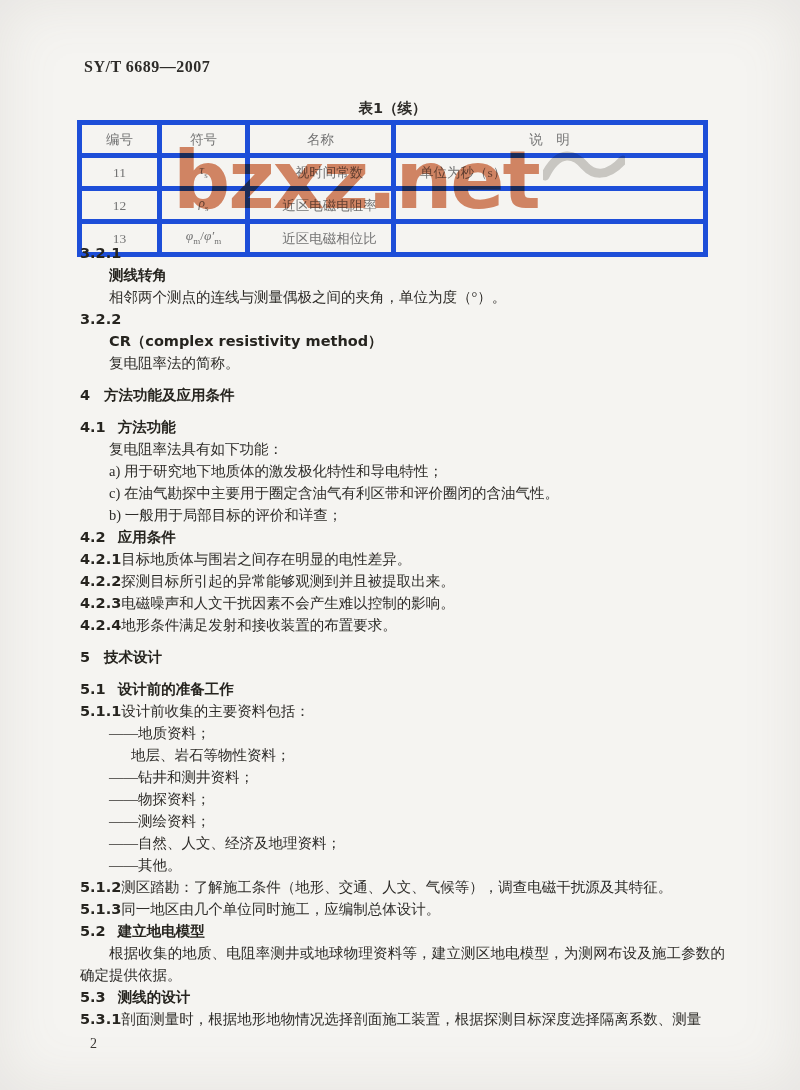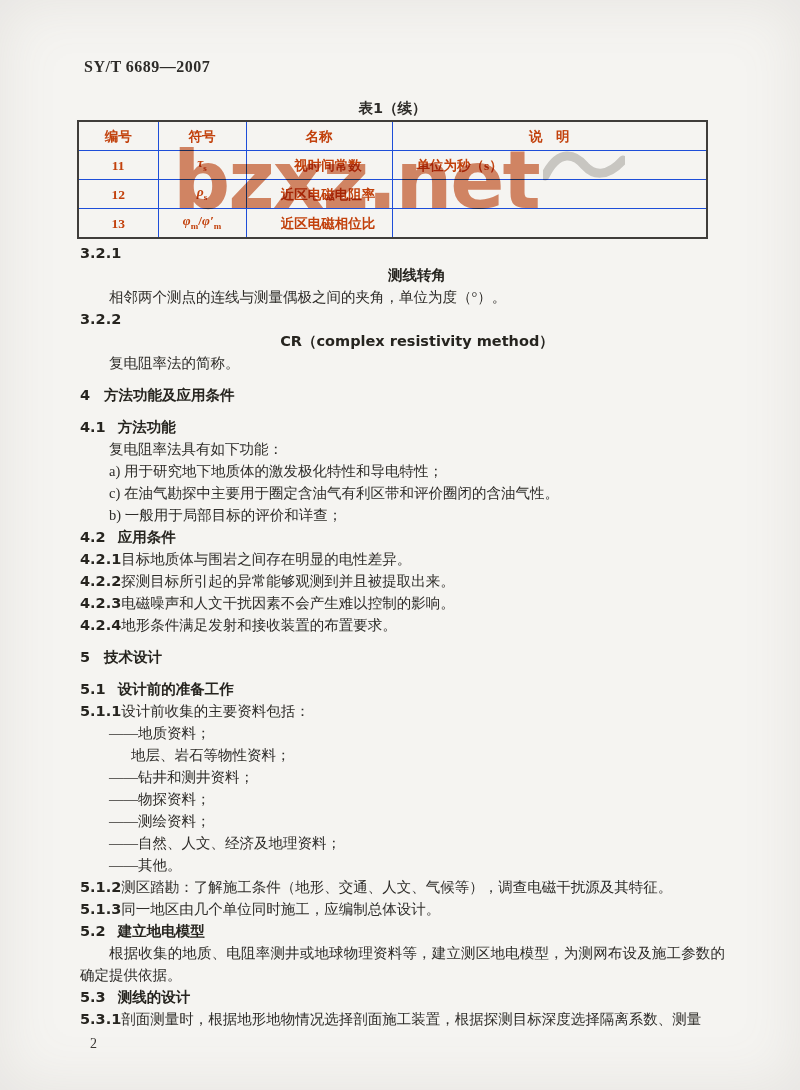--- a/index.html
+++ b/index.html
@@ -17,22 +17,22 @@
   
   .table-block{position:absolute;left:77px;top:99px;width:631px;}
   .caption{
     text-align:center;font-weight:bold;font-size:14.5px;line-height:18px;
     font-family:"DejaVu Sans","Liberation Sans",sans-serif;margin-bottom:3px;
   }
   .twrap{position:relative;}
   table{border-collapse:collapse;width:100%;table-layout:fixed;background:transparent;}
   table{border:2px solid #3f3d3a;}
   th,td{
-    border:1px solid #1d4ed8;font-size:13.5px;font-weight:bold;
-    padding:2px 6px;height:24px;line-height:17px;color:#c2410c;
+    border:5px solid #1d4ed8;font-size:13.5px;font-weight:normal;
+    padding:2px 6px;height:24px;line-height:17px;color:#737373;
   }
   thead th{text-align:center;}
   td.c-no,td.c-sym{text-align:center;}
   td.c-name{text-align:center;padding-left:24px;}
   td.c-note{text-align:left;padding-left:24px;}
   td i{font-style:italic;}
   td sub{font-size:9px;}
   .watermark{
     position:absolute;left:96px;top:24px;z-index:5;pointer-events:none;
     display:flex;align-items:flex-start;
@@ -50,21 +50,21 @@
     font-family:"DejaVu Sans","Liberation Sans",sans-serif;font-weight:bold;
     color:#26241f;
   }
   .h1{margin:10px 0;}
   .h1 .num{margin-right:14px;}
   .h2 .num{margin-right:12px;}
   .clause{white-space:nowrap;}
   .clause .num{}
   .body{white-space:nowrap;}
   .indent{padding-left:29px;}
-  .term{padding-left:29px;text-align:center;}
+  .term{padding-left:29px;}
   .dash{padding-left:29px;}
   .dash-sub{padding-left:51px;}
   .para{text-indent:2em;text-align:justify;}
   .pagenum{
     position:absolute;left:90px;top:1036px;font-size:14px;color:#3a3733;
   }
 </style>
 </head>
 <body>
 

